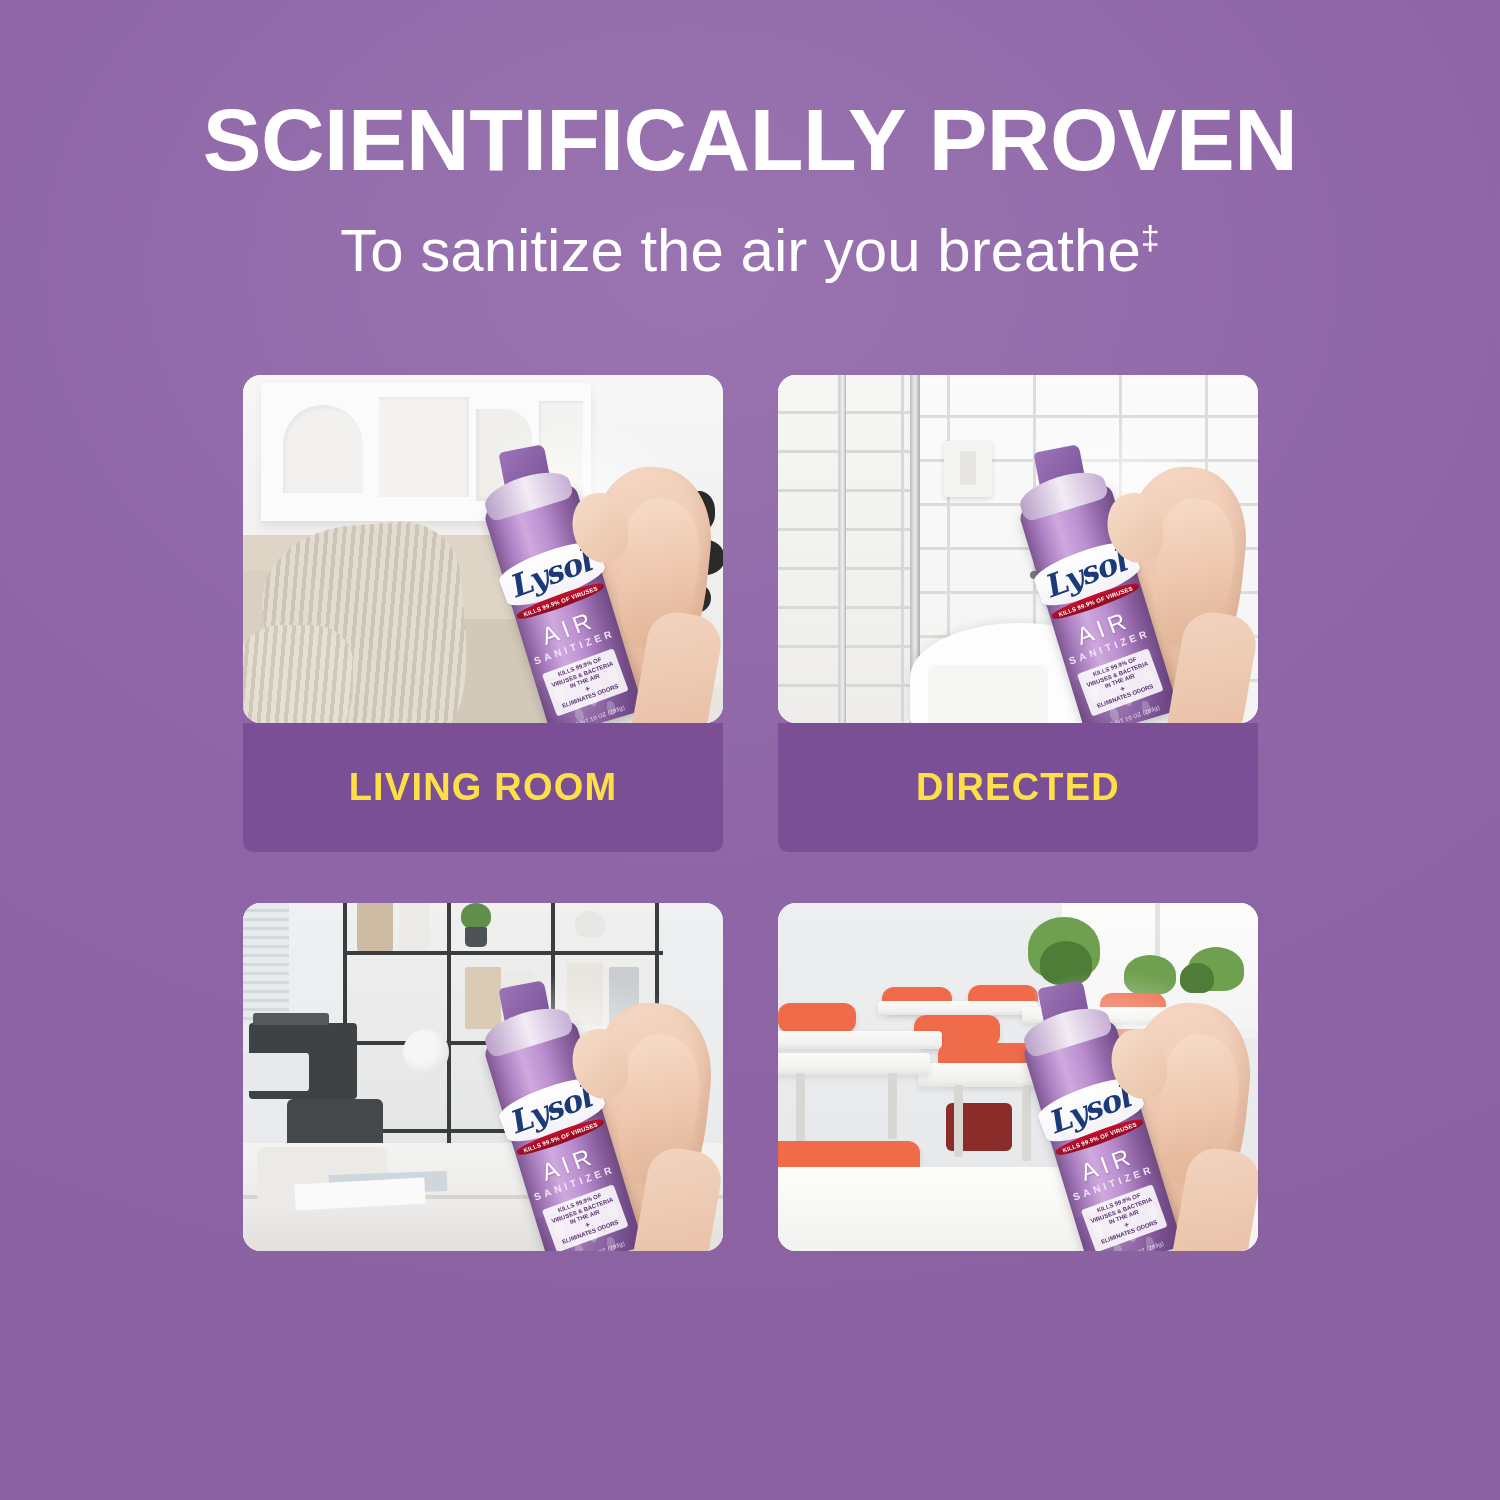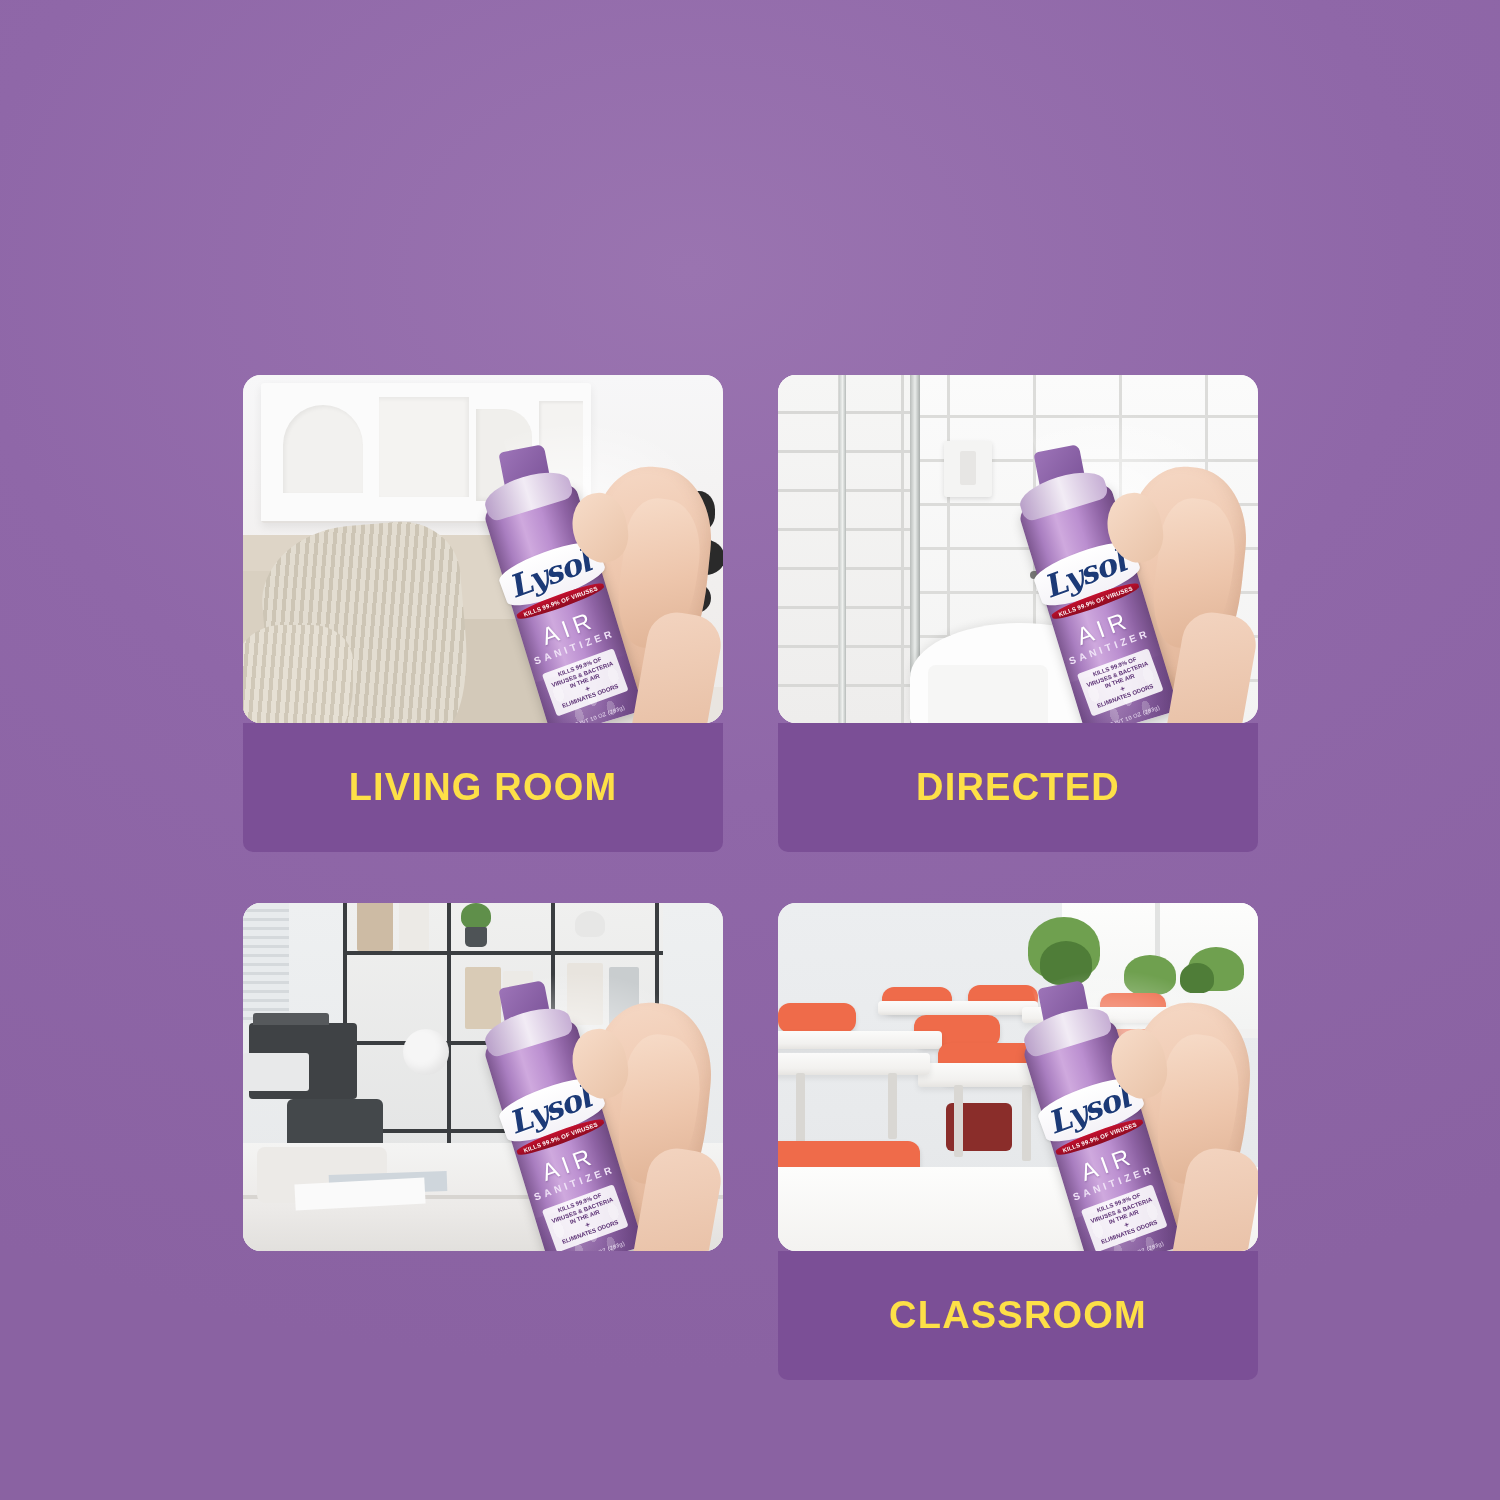--- a/index.html
+++ b/index.html
@@ -331,20 +331,24 @@
     border-radius: 30px 30px 10px 10px;
     transform: rotate(10deg);
   }
 </style>
 </head>
 <body>
 
 <div id="poster">
 
   <div class="header">
+    <div class="headline">SCIENTIFICALLY PROVEN</div>
+    <div class="subhead">
+      <span>To sanitize the air you breathe</span><span class="dagger">‡</span>
+    </div>
   </div>
 
   <div class="grid">
 
     <div class="card">
       <div class="photo">
         <div class="scene">
           <div class="lr-wall"></div>
           <div class="lr-art">
             <div class="lr-a1"></div>
@@ -571,21 +575,18 @@
                 <div class="claim-plus">+</div>
                 <div class="claim-l2">ELIMINATES ODORS</div>
               </div>
             </div>
             <div class="fingers"></div>
             <div class="thumb"></div>
             <div class="wrist"></div>
           </div>
         </div>
       </div>
-      <div class="caption">
-        <div class="caption-text">CLASSROOM</div>
-      </div>
     </div>
 
   </div>
 
 
 </div>
 
 </body></html>

